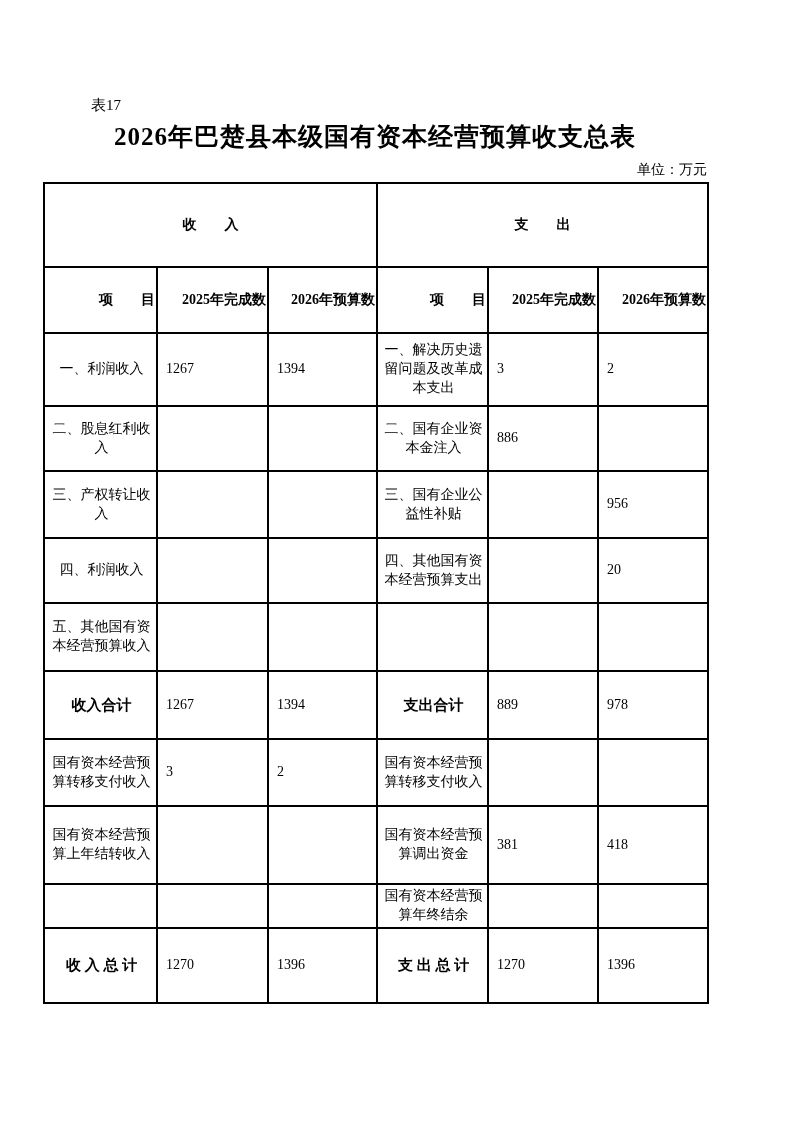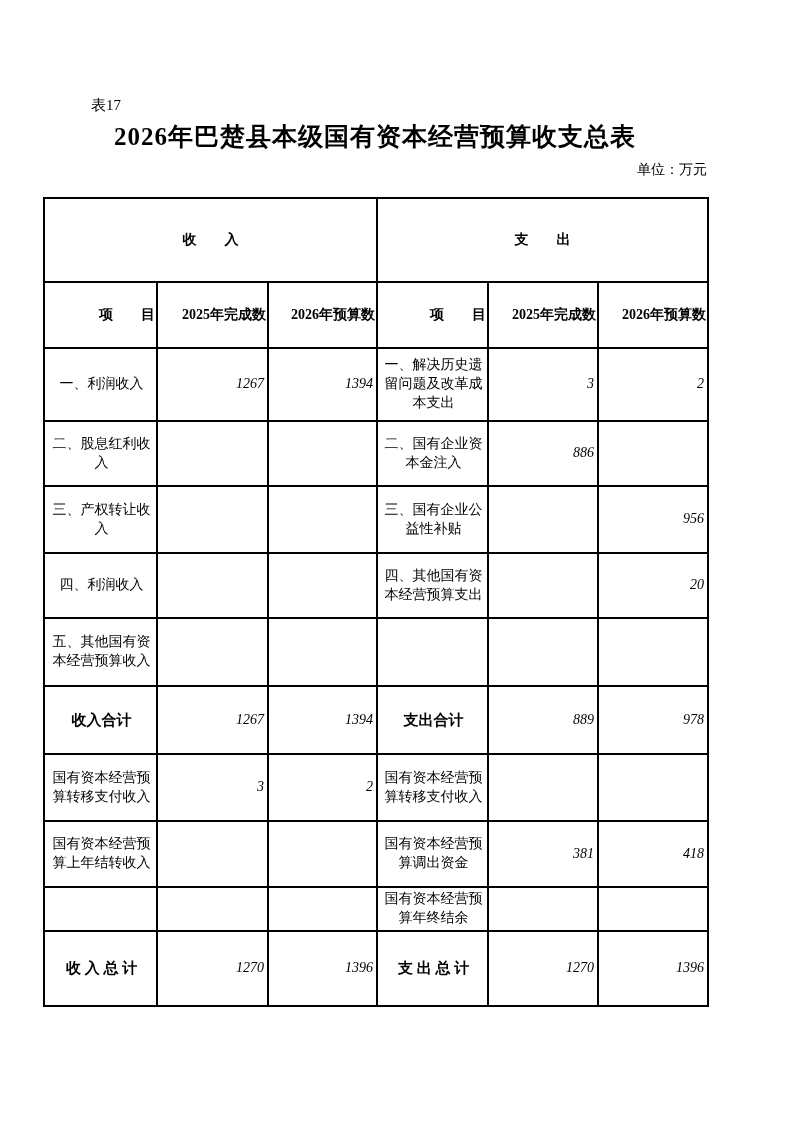--- a/index.html
+++ b/index.html
@@ -42,21 +42,20 @@
     text-align: right;
     font-size: 14px;
   }
   table.budget {
     position: absolute;
     left: 43px;
     top: 182px;
     width: 664px;
     border-collapse: collapse;
     table-layout: fixed;
-    margin-top: 15px;
   }
   table.budget td {
     border: 2px solid #000000;
     vertical-align: middle;
     font-size: 14px;
     line-height: 1.35;
     overflow: hidden;
   }
   td.section-hd {
     text-align: center;
@@ -67,24 +66,23 @@
     text-align: right;
     font-weight: bold;
     font-size: 14px;
   }
   td.item {
     text-align: center;
     padding: 2px 3px 2px 5px;
     word-break: break-all;
   }
   td.num {
-    text-align: right;
-    padding: 2px 3px 2px 18px;
+    text-align: left;
+    padding: 2px 3px 2px 8px;
     font-size: 15px;
-    font-style: italic;
   }
   tr.total td.item {
     text-align: center;
     font-weight: bold;
     font-size: 15px;
     word-break: keep-all;
   }
 </style>
 </head>
 <body>
@@ -178,21 +176,21 @@
 
     <tr style="height:67px">
       <td class="item">国有资本经营预算转移支付收入</td>
       <td class="num">3</td>
       <td class="num">2</td>
       <td class="item">国有资本经营预算转移支付收入</td>
       <td class="num"></td>
       <td class="num"></td>
     </tr>
 
-    <tr style="height:66px">
+    <tr style="height:78px">
       <td class="item">国有资本经营预算上年结转收入</td>
       <td class="num"></td>
       <td class="num"></td>
       <td class="item">国有资本经营预算调出资金</td>
       <td class="num">381</td>
       <td class="num">418</td>
     </tr>
 
     <tr style="height:44px">
       <td class="item"></td>

